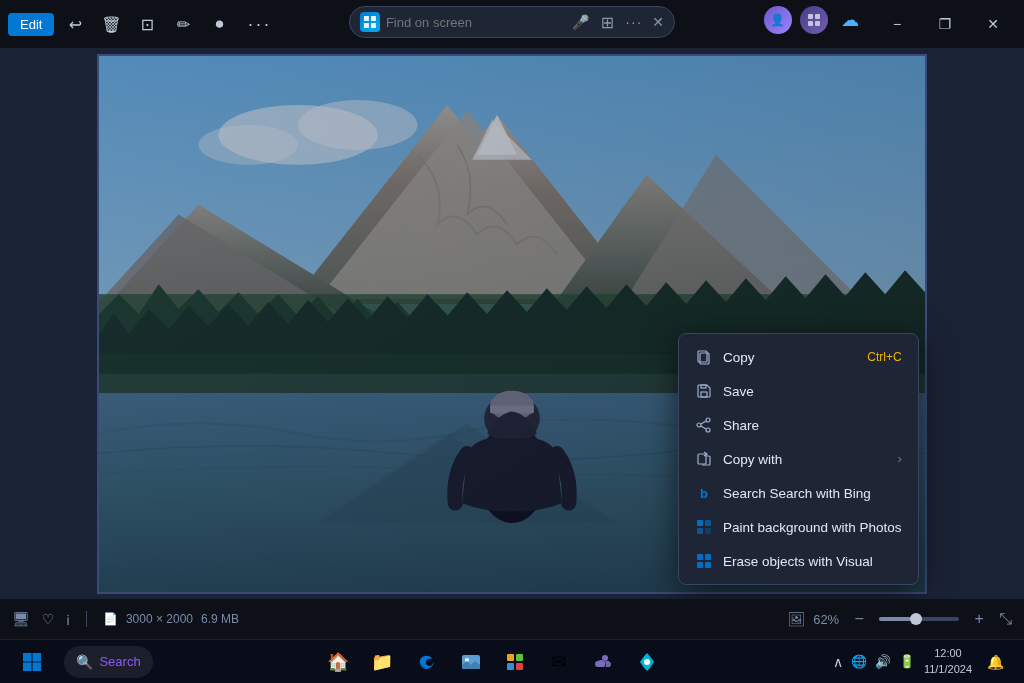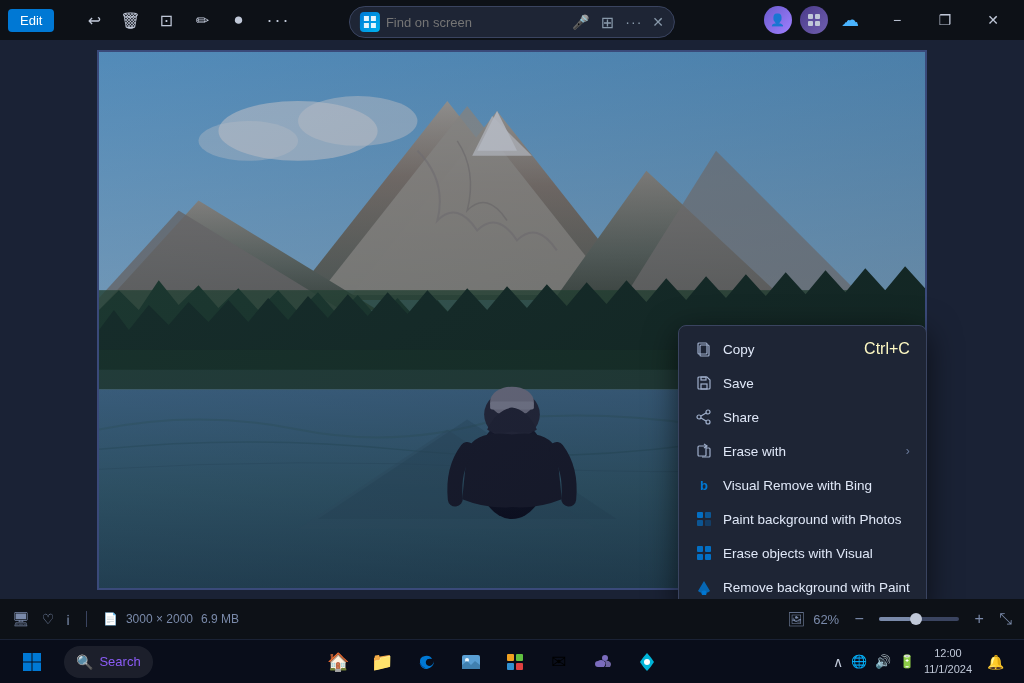--- a/index.html
+++ b/index.html
@@ -16,26 +16,26 @@
       width: 1024px;
       height: 683px;
       background: #0d1117;
       display: flex;
       flex-direction: column;
       position: relative;
     }
 
     
     .title-bar {
-      height: 40px;
+      height: 48px;
       background: #0d1117;
       display: flex;
       align-items: center;
       padding: 0 8px;
-      gap: 24px;
+      gap: 5px;
       flex-shrink: 0;
     }
 
     .edit-btn {
       background: #0078d4;
       color: white;
       border: none;
       padding: 4px 12px;
       border-radius: 4px;
       font-size: 13px;
@@ -250,22 +250,22 @@
       display: flex;
       align-items: center;
       justify-content: center;
       color: #a0b0cc;
       font-size: 14px;
       flex-shrink: 0;
     }
 
     .menu-shortcut {
       margin-left: auto;
-      color: #fef9c3;
-      font-size: 16px;
+      color: #eab308;
+      font-size: 12px;
     }
 
     .menu-arrow {
       margin-left: auto;
       color: #6a7a9a;
       font-size: 12px;
     }
 
     
     .status-bar {
@@ -655,27 +655,27 @@
       </div>
 
       <div class="menu-item">
         <span class="menu-icon">
           <svg width="16" height="16" viewBox="0 0 16 16" fill="none" stroke="#a0b0cc" stroke-width="1.2">
             <rect x="2" y="3" width="8" height="10" rx="1"></rect>
             <path d="M10,5 h3 a1,1 0 0 1 1,1 v7 a1,1 0 0 1 -1,1 H6"></path>
             <path d="M8,1 L11,3 L8,5" fill="none"></path>
           </svg>
         </span>
-        <span>Erase with</span>
+        <span>Copy with</span>
         <span class="menu-arrow">›</span>
       </div>
 
       <div class="menu-item">
         <span class="menu-icon" style="color:#0078d4; font-size:13px; font-weight:bold;">b</span>
-        <span>Visual Remove with Bing</span>
+        <span>Search Search with Bing</span>
       </div>
 
       <div class="menu-item">
         <span class="menu-icon has-icon-blue">
           <svg width="16" height="16" viewBox="0 0 16 16" fill="#0078d4">
             <rect x="1" y="1" width="6" height="6" rx="1" opacity="0.9"></rect>
             <rect x="9" y="1" width="6" height="6" rx="1" opacity="0.6"></rect>
             <rect x="1" y="9" width="6" height="6" rx="1" opacity="0.6"></rect>
             <rect x="9" y="9" width="6" height="6" rx="1" opacity="0.3"></rect>
           </svg>
@@ -688,29 +688,20 @@
           <svg width="16" height="16" viewBox="0 0 16 16" fill="#0078d4">
             <rect x="1" y="1" width="6" height="6" rx="1" opacity="0.9"></rect>
             <rect x="9" y="1" width="6" height="6" rx="1" opacity="0.9"></rect>
             <rect x="1" y="9" width="6" height="6" rx="1" opacity="0.9"></rect>
             <rect x="9" y="9" width="6" height="6" rx="1" opacity="0.9"></rect>
           </svg>
         </span>
         <span>Erase objects with Visual</span>
       </div>
 
-      <div class="menu-item">
-        <span class="menu-icon">
-          <svg width="16" height="16" viewBox="0 0 16 16" fill="none" stroke="#0078d4" stroke-width="1.2">
-            <path d="M2,12 L8,2 L14,12 Q11,15 8,13 Q5,15 2,12 Z" fill="#0078d4" opacity="0.8" stroke="none"></path>
-            <circle cx="8" cy="14" r="2" fill="#0078d4"></circle>
-          </svg>
-        </span>
-        <span>Remove background with Paint</span>
-      </div>
 
     </div>
 
   </div>
 
   <div class="status-bar">
     <div class="status-icons">
       <span style="font-size:14px;">🖥</span>
       <span style="font-size:14px;">♡</span>
       <span style="font-size:14px;">ℹ</span>

